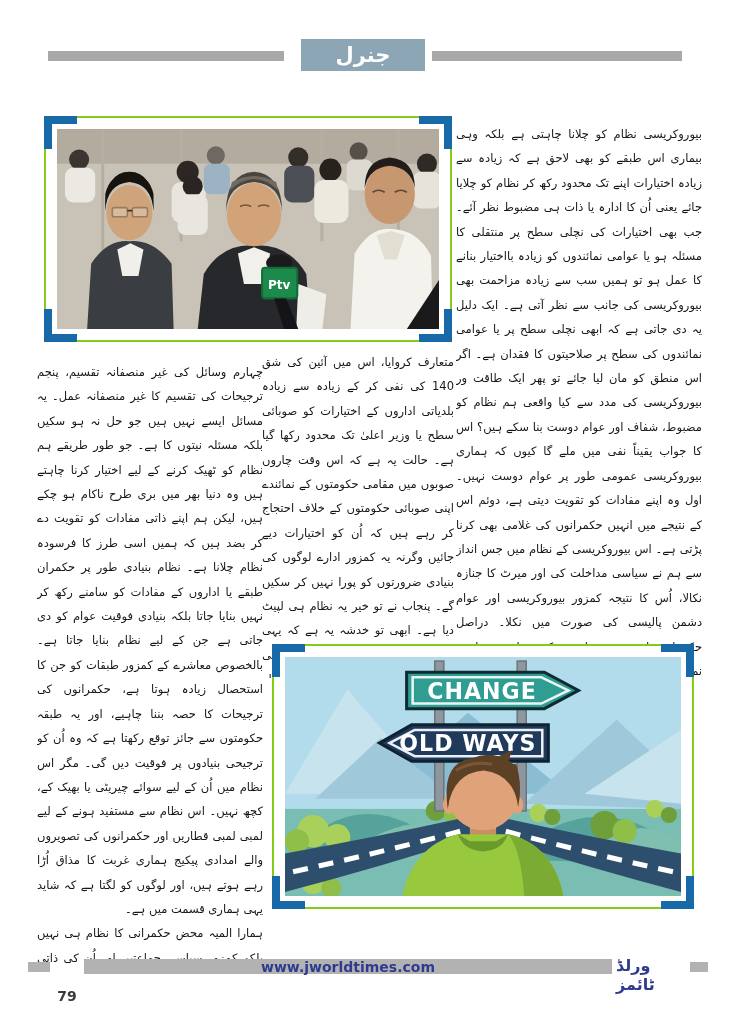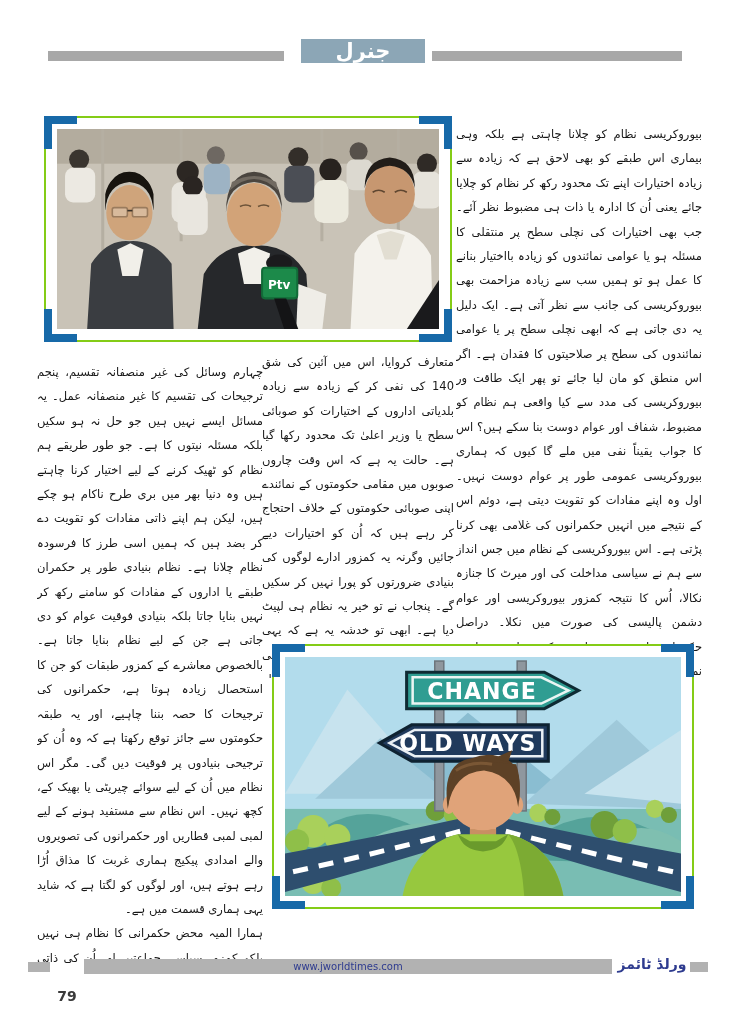--- a/index.html
+++ b/index.html
@@ -6,21 +6,21 @@
   body{
     width:730px;height:1024px;position:relative;background:#ffffff;
     font-family:"DejaVu Sans","Liberation Sans",sans-serif;
     overflow:hidden;
   }
   
   .hdr-bar{position:absolute;height:10px;background:#a8a8a8;}
   .hdr-bar.left{left:48px;top:51px;width:236px;}
   .hdr-bar.right{left:432px;top:51px;width:250px;}
   .hdr-box{
-    position:absolute;left:301px;top:39px;width:124px;height:24px;
+    position:absolute;left:301px;top:39px;width:124px;height:32px;
     background:#8ca6b6;color:#ffffff;display:flex;align-items:center;justify-content:center;
     font-weight:bold;font-size:21px;direction:rtl;
   }
   
   .frame{position:absolute;border:2px solid #84cc16;background:#ffffff;}
   .frame-inner{position:absolute;inset:11px;overflow:hidden;background:#fff;}
   .corner{position:absolute;width:25px;height:25px;}
   .corner.tl{left:-2px;top:-2px;border-top:8px solid #1769a8;border-left:8px solid #1769a8;}
   .corner.tr{right:-2px;top:-2px;border-top:8px solid #1769a8;border-right:8px solid #1769a8;}
   .corner.bl{left:-2px;bottom:-2px;border-bottom:8px solid #1769a8;border-left:8px solid #1769a8;}
@@ -44,24 +44,24 @@
   .f-block.l{left:28px;width:22px;}
   .f-block.r{left:690px;width:18px;}
   .f-pagenum{
     position:absolute;left:52px;top:0;width:30px;text-align:center;
     font-weight:bold;font-size:14px;color:#3a3a3a;margin-top:32px;
   }
   .f-bar{
     position:absolute;left:84px;top:3px;width:528px;height:15px;background:#b2b2b2;
     display:flex;align-items:center;justify-content:center;
   }
-  .f-url{font-size:10px;color:#2e3b8f;}
+  .f-url{font-size:14px;color:#2e3b8f;font-weight:bold;}
   .f-mag{
-    position:absolute;left:616px;top:0;width:72px;text-align:center;direction:rtl;
-    font-weight:bold;font-size:14px;color:#2e3b8f;
+    position:absolute;left:616px;top:0;width:72px;text-align:left;direction:rtl;
+    font-weight:bold;font-size:16px;color:#2e3b8f;
   }
 </style>
 </head>
 <body>
 
 <div class="hdr-bar left"></div>
 <div class="hdr-box">جنرل</div>
 <div class="hdr-bar right"></div>
 
 <figure class="frame photo-frame" style="margin:0">

